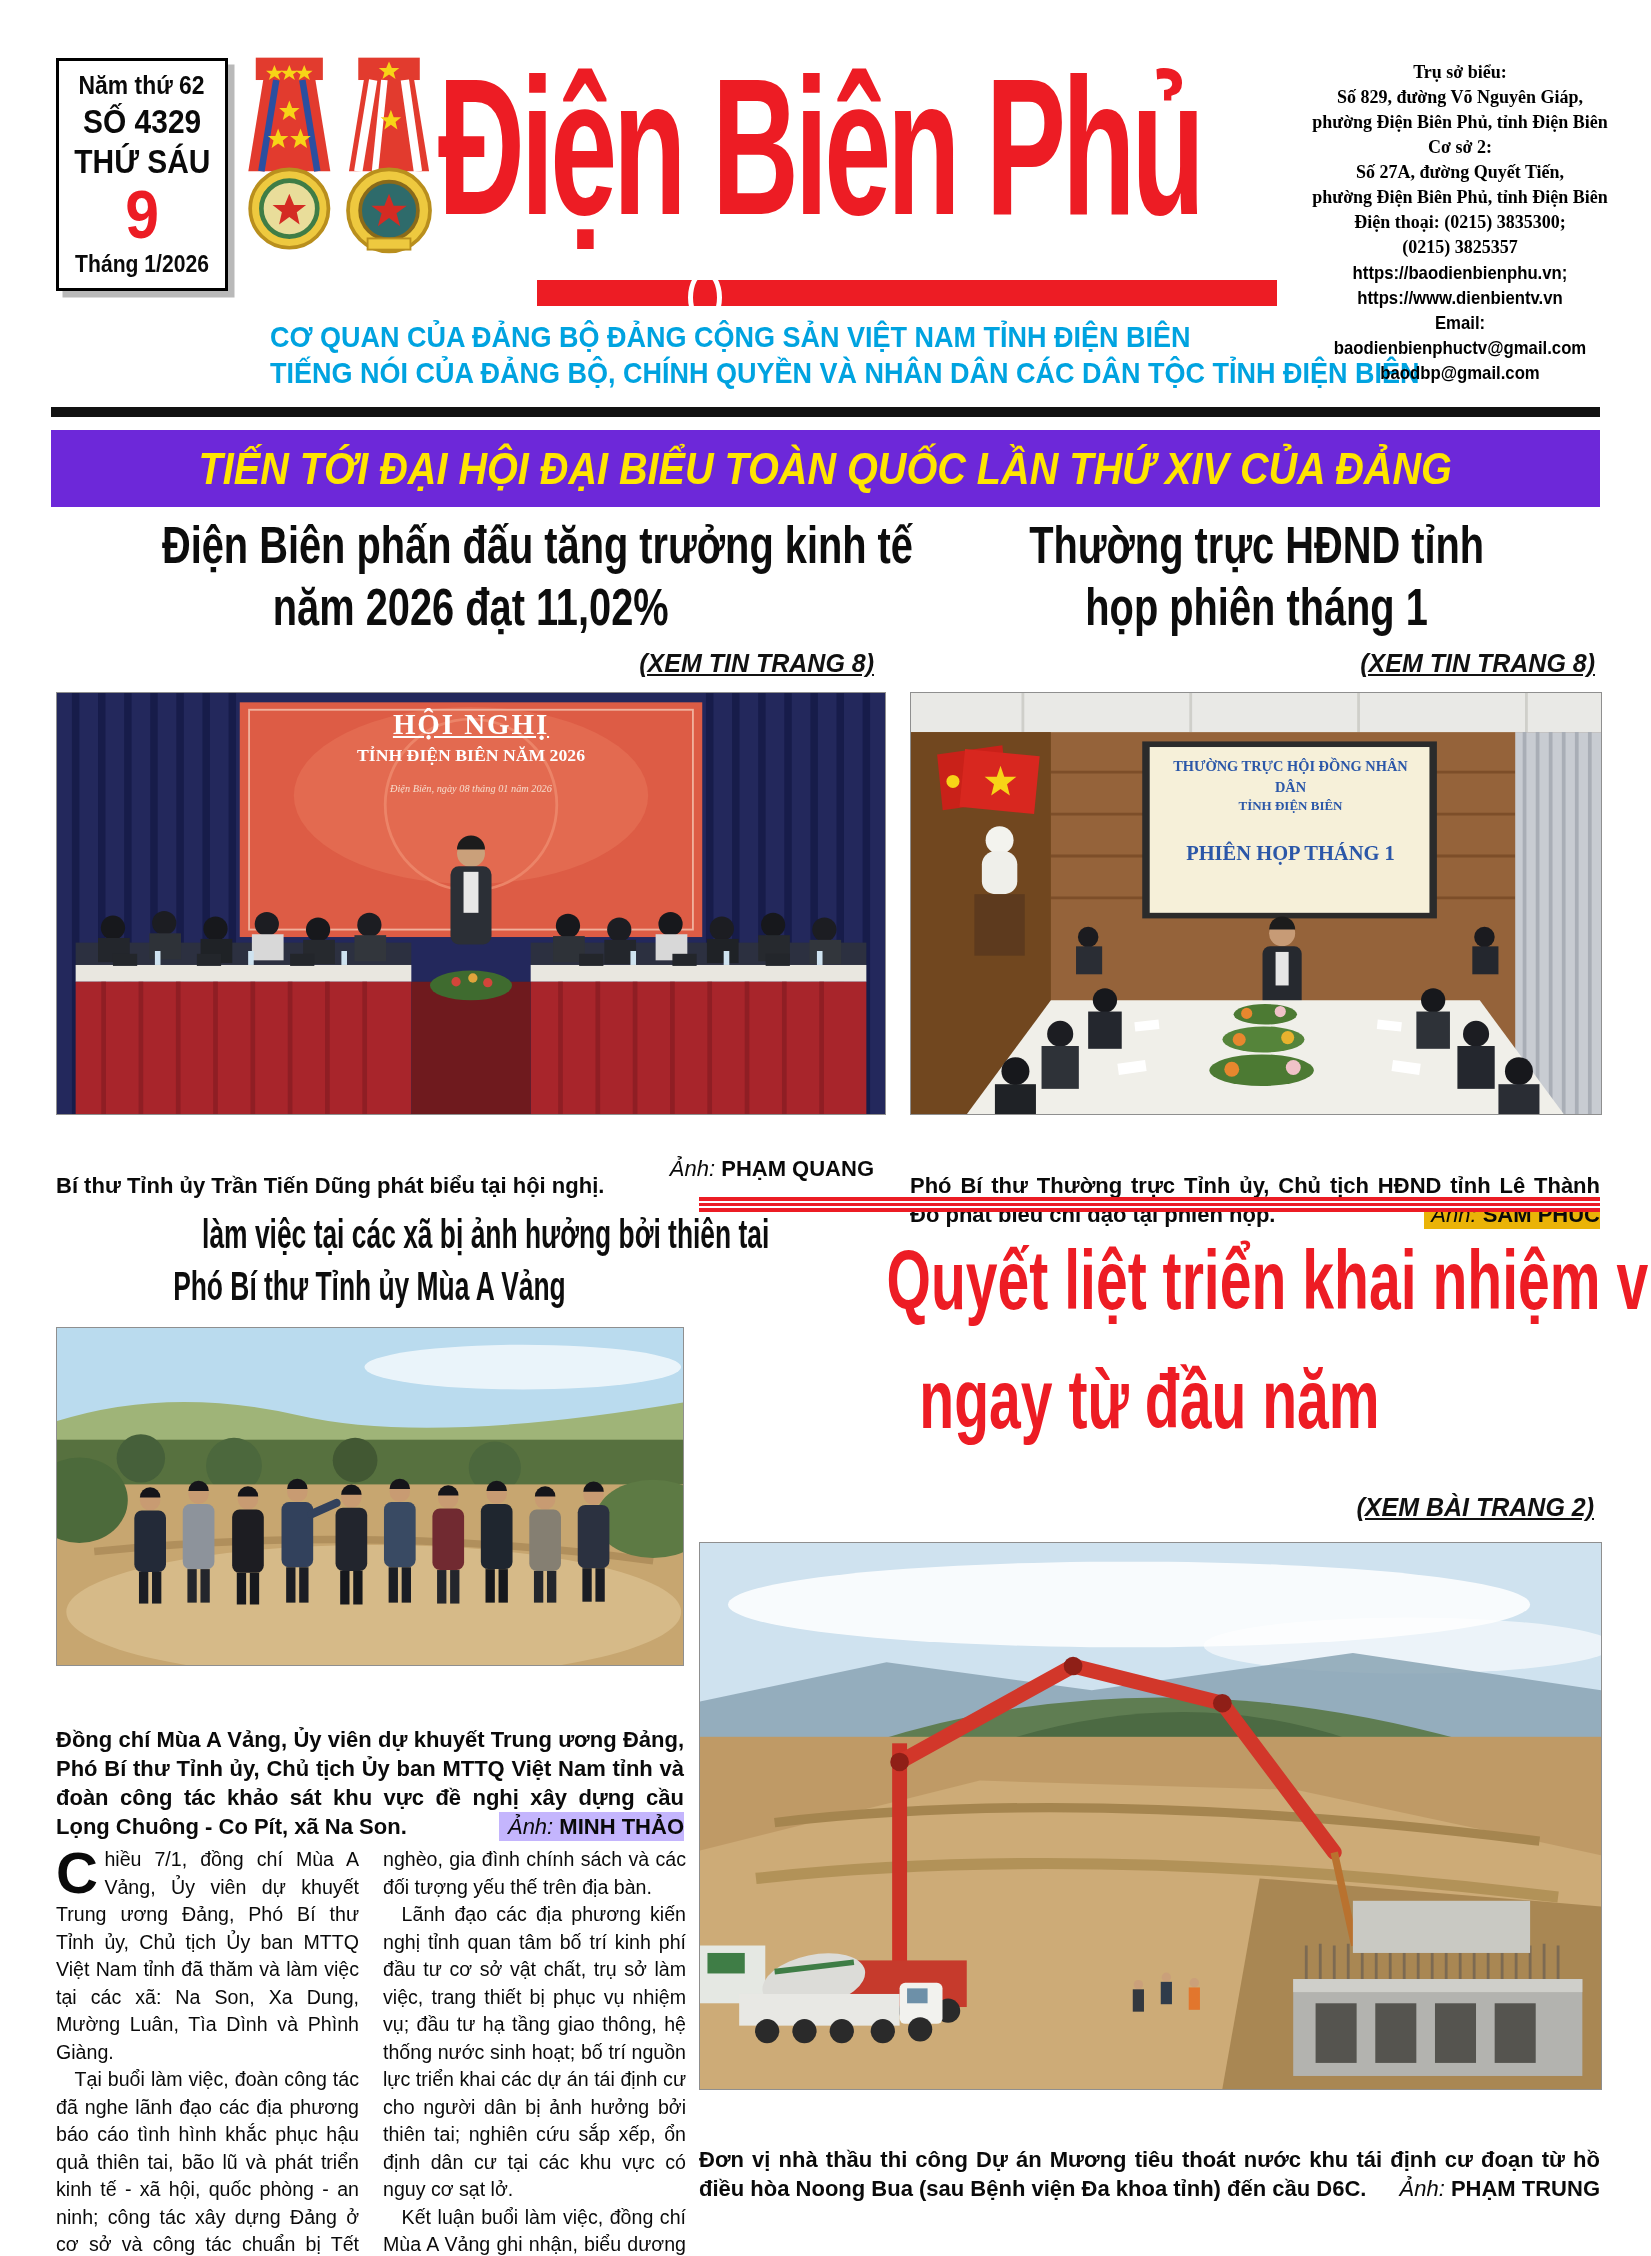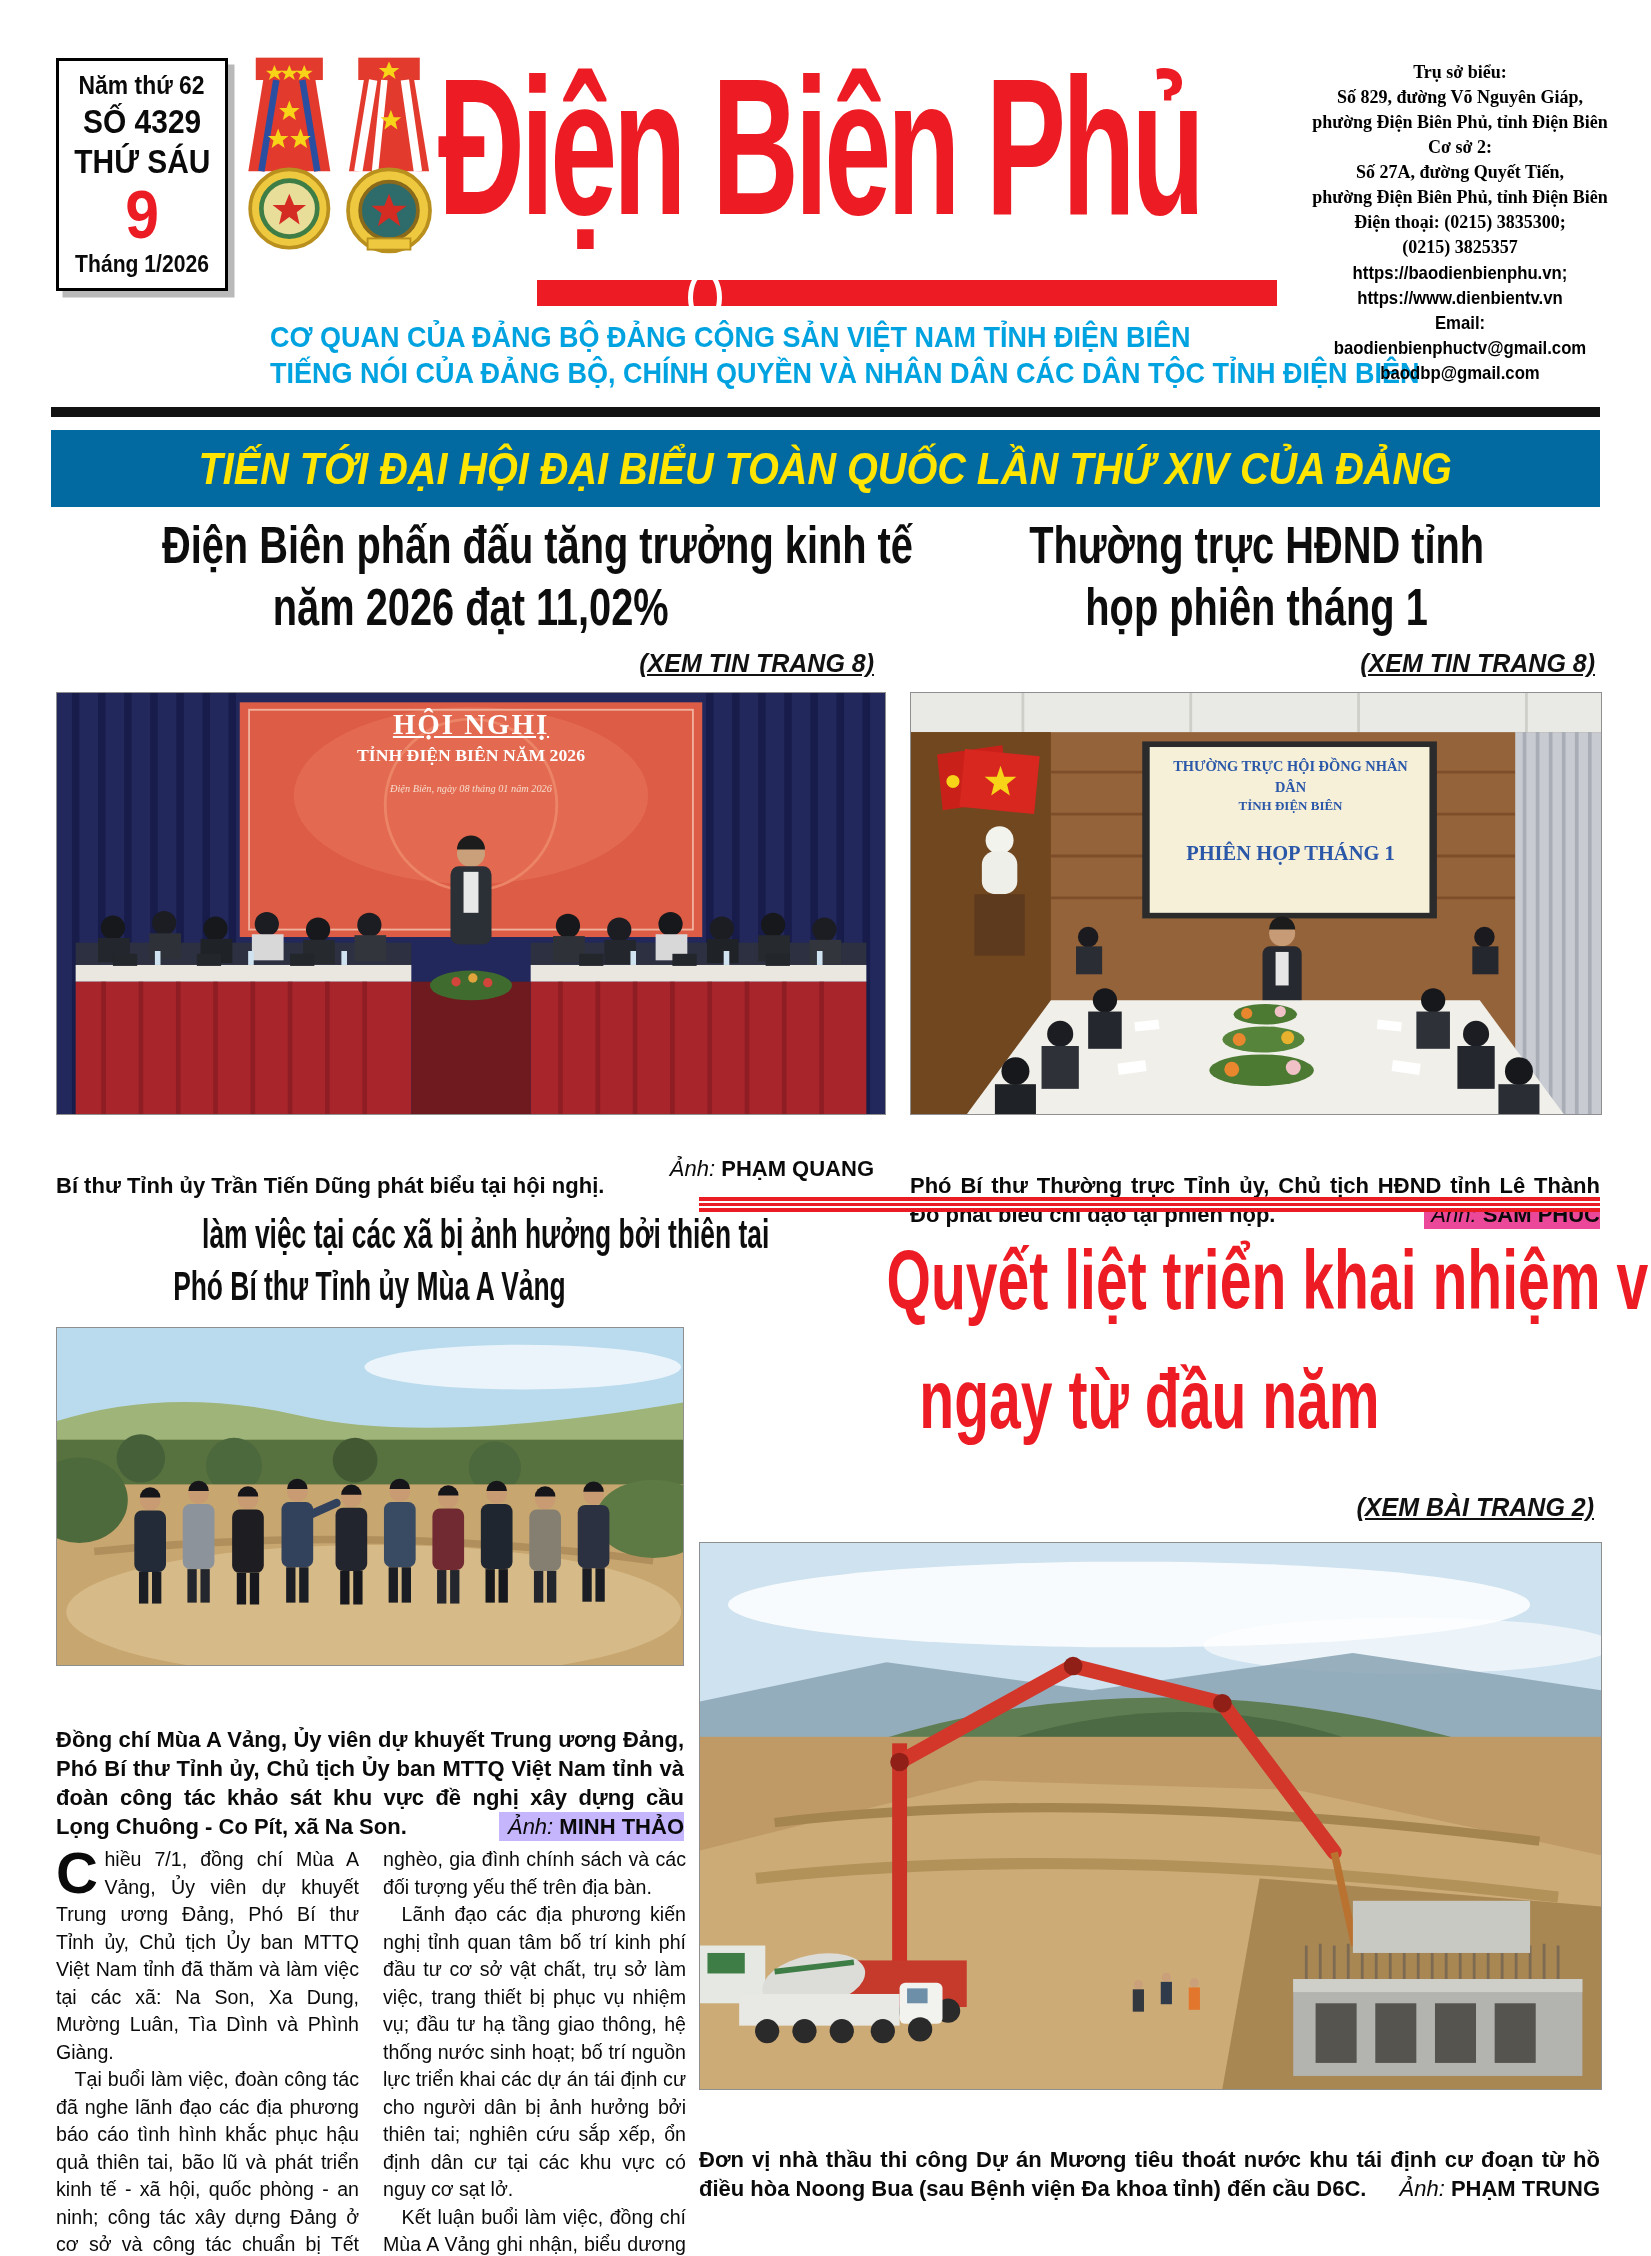--- a/index.html
+++ b/index.html
@@ -31,21 +31,21 @@
 
   .contact{position:absolute;left:1294px;top:60px;width:332px;text-align:center;
            font-family:"Liberation Serif","DejaVu Serif",serif;font-weight:bold;
            font-size:18px;line-height:25px;color:#000;}
   .contact .ln{display:block;}
   .contact .sans{font-family:"Liberation Sans","DejaVu Sans",sans-serif;font-size:18.6px;
                  transform:scaleX(.9);transform-origin:center top;}
 
   
   .top-bar{position:absolute;left:51px;top:407px;width:1549px;height:10.3px;background:#121212;}
-  .red-banner{position:absolute;left:51px;top:430px;width:1549px;height:77px;background:#0369a1;
+  .red-banner{position:absolute;left:51px;top:430px;width:1549px;height:77px;background:#6d28d9;
               display:flex;align-items:center;justify-content:center;}
   .red-banner .txt{color:#ffe500;font-weight:bold;font-style:italic;font-size:44px;
                    transform:scaleX(.9);white-space:nowrap;}
 
   
   .headline{position:absolute;text-align:center;font-weight:bold;color:#0d0d0d;}
   .headline .l{display:block;}
   .headline .l span{display:inline-block;transform:scaleX(.78);transform-origin:center top;white-space:nowrap;}
   .h-growth{left:56px;top:515px;width:830px;font-size:51px;line-height:62px;}
   .h-hdnd{left:914px;top:515px;width:686px;font-size:51px;line-height:62px;}
@@ -74,21 +74,21 @@
   .p2-text .t2{font-size:13px;line-height:18.6px;}
   .p2-text .t3{font-size:20.5px;line-height:26px;margin-top:24px;}
 
   
   .caption{font-weight:bold;font-size:22px;line-height:29px;color:#0a0a0a;text-align:justify;margin-top:47px;}
   .credit .lbl{font-style:italic;font-weight:normal;}
   .credit .who{font-weight:bold;}
   .cap1{position:absolute;left:56px;top:1124px;width:828px;}
   .cap1-credit{position:absolute;left:56px;top:1156px;width:818px;text-align:right;font-size:22px;}
   .cap2{position:absolute;left:910px;top:1124px;width:690px;}
-  .cap2 .credit{position:absolute;right:0;top:29px;font-size:22px;background:#ec4899;padding-left:7.5px;}
+  .cap2 .credit{position:absolute;right:0;top:29px;font-size:22px;background:#eab308;padding-left:7.5px;}
 
   
   .h-vang{left:56px;top:1208px;width:626px;font-size:40px;line-height:52px;}
   .h-vang .l span{transform:scaleX(.66);}
   .cap3{position:absolute;left:56px;top:1678px;width:628px;}
   .cap3 .credit{position:absolute;right:0;bottom:0;font-size:22px;background:#c4b5fd;padding-left:9.3px;}
 
   .body-text{position:absolute;left:56px;top:1846px;width:630px;column-count:2;column-gap:24px;
              font-size:19.6px;line-height:27.5px;text-align:justify;}
   .body-text p{margin:0;text-indent:18.6px;}

